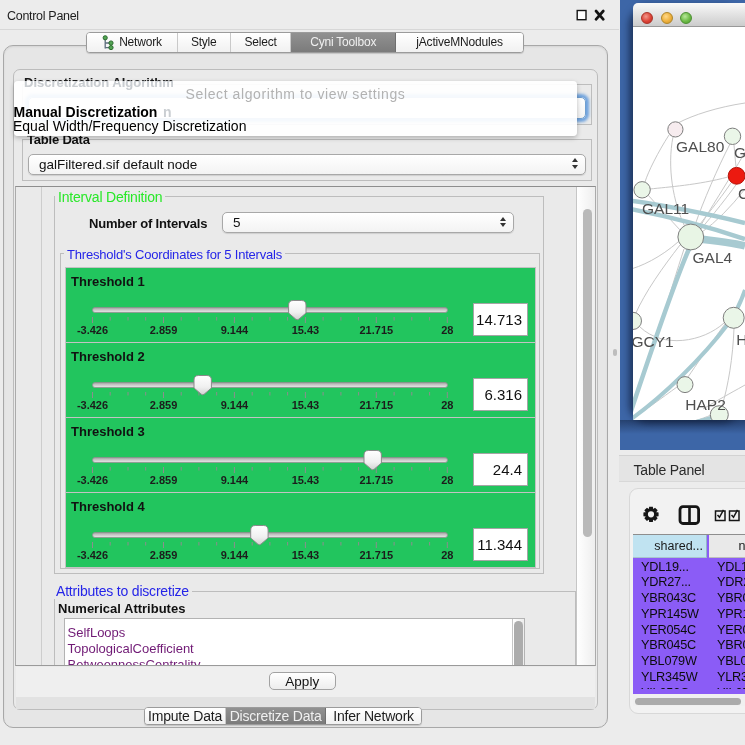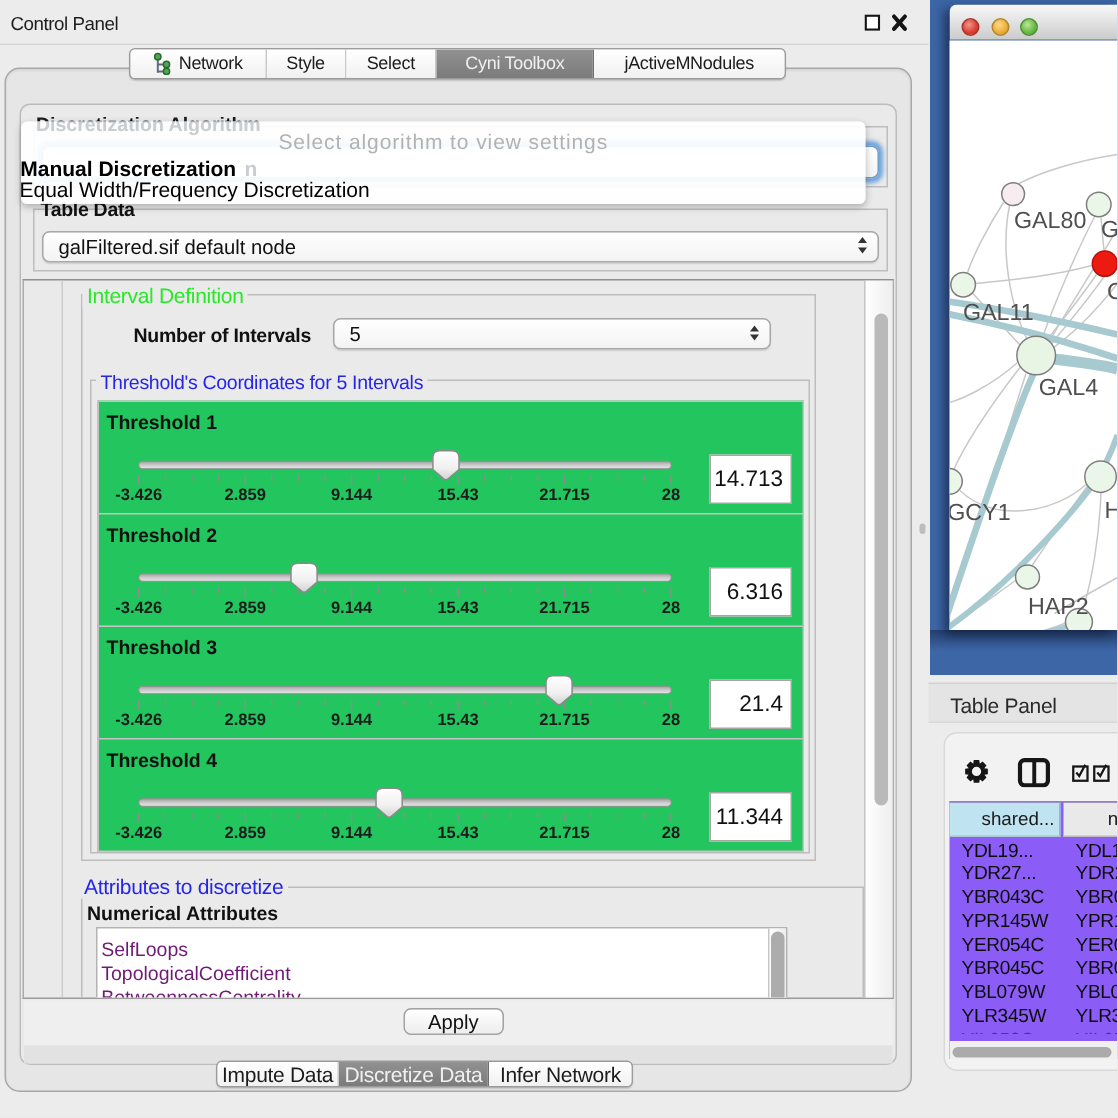--- a/index.html
+++ b/index.html
@@ -19,21 +19,21 @@
 .arrows .up { width:0;height:0;border-left:3.5px solid transparent;border-right:3.5px solid transparent;border-bottom:4.5px solid #333; margin-bottom:2.5px;}
 .arrows .dn { width:0;height:0;border-left:3.5px solid transparent;border-right:3.5px solid transparent;border-top:4.5px solid #333; }
 #scrollp { left:15px; top:185.5px; width:581px; height:480.5px; border-top:1px solid #8e8e8e; border-left:1px solid #ababab; border-right:1px solid #ababab; border-bottom:1px solid #9a9a9a; background:#eaeaea; overflow:hidden; }
 .trow { position:absolute; left:0; width:471.5px; height:76px; border:1px solid #c3c3c3; background:#22c55e; }
 .tlabel { position:absolute; left:5.5px; top:6px; font-size:13px; font-weight:bold; color:#111; }
 .tval { position:absolute; left:407.5px; top:35px; width:55px; height:33px; background:#fff; border:1px solid #a5a5a5; font-size:15px; color:#111; text-align:right; line-height:31px; padding-right:5px; }
 .vscroll { position:absolute; background:linear-gradient(90deg,#ffffff,#ededed); border-left:1px solid #c6c6c6; }
 .vthumb { position:absolute; background:#b9b9b9; border-radius:4.5px; }
 .btn { position:absolute; background:linear-gradient(#ffffff,#ededed); border:1px solid #a2a2a2; border-radius:5px; font-size:13.5px; color:#111; text-align:center; }
 #bluewin { left:620px; top:0; width:125px; height:449.5px; background:#3d66a7; }
-#macwin { position:absolute; left:633px; top:3px; width:112px; height:417px; box-shadow:-4px 3px 7px rgba(10,20,45,.6); }
+#macwin { position:absolute; left:633px; top:3px; width:112px; height:417px; box-shadow:-4px 3px 7px rgba(10,20,45,.6);border-radius:19px; }
 #mactitle { position:absolute; left:0; top:0; width:112px; height:24px; background:linear-gradient(#f9f9f9,#cccccc); border-bottom:1px solid #999; border-radius:5px 0 0 0; }
 .light { position:absolute; top:8.5px; width:12px; height:12px; border-radius:50%; }
 #canvas { position:absolute; left:0; top:24px; width:112px; height:393px; background:#fff; overflow:hidden; }
 #tpbar { left:618.5px; top:455px; width:126.5px; height:27px; background:#e4e4e4; border-top:1px solid #d2d2d2; border-bottom:1px solid #d8d8d8; }
 #tpbar div { position:absolute; left:15px; top:6px; font-size:14px; color:#2a2a2a; letter-spacing:-0.2px; }
 #tblpanel { left:629px; top:488px; width:125px; height:226px; background:#f2f2f2; border:1px solid #d8d8d8; border-radius:9px; }
 #tbl { position:absolute; left:633px; top:533.5px; width:112px; height:172.5px; background:#8b5cf6; border-top:1.5px solid #8e8e8e; overflow:hidden; }
 .hcell { position:absolute; top:0; height:23.5px; font-size:12.5px; display:flex; align-items:center; }
 .rowcol { position:absolute; font-size:12.7px; color:#0c0c0c; white-space:nowrap; letter-spacing:-0.2px; }
 </style></head>
@@ -216,21 +216,21 @@
             <line x1="357.6" y1="23" x2="357.6" y2="26.5" stroke="#8d8d8d" stroke-width="1"></line>
             <line x1="375.3" y1="23" x2="375.3" y2="29.0" stroke="#8d8d8d" stroke-width="1"></line>
             <text x="20.5" y="39.5" font-size="11" font-weight="bold" fill="#1c1c1c" text-anchor="middle" font-family="Liberation Sans, sans-serif">-3.426</text>
             <text x="91.5" y="39.5" font-size="11" font-weight="bold" fill="#1c1c1c" text-anchor="middle" font-family="Liberation Sans, sans-serif">2.859</text>
             <text x="162.4" y="39.5" font-size="11" font-weight="bold" fill="#1c1c1c" text-anchor="middle" font-family="Liberation Sans, sans-serif">9.144</text>
             <text x="233.4" y="39.5" font-size="11" font-weight="bold" fill="#1c1c1c" text-anchor="middle" font-family="Liberation Sans, sans-serif">15.43</text>
             <text x="304.3" y="39.5" font-size="11" font-weight="bold" fill="#1c1c1c" text-anchor="middle" font-family="Liberation Sans, sans-serif">21.715</text>
             <text x="375.3" y="39.5" font-size="11" font-weight="bold" fill="#1c1c1c" text-anchor="middle" font-family="Liberation Sans, sans-serif">28</text>
             <path d="M 292.0,19 L 292.0,11 Q 292.0,6.5 296.5,6.5 L 304.9,6.5 Q 309.4,6.5 309.4,11 L 309.4,19 L 302.2,25.2 Q 300.7,26.4 299.2,25.2 Z" fill="url(#thg)" stroke="#8a8a8a" stroke-width="1"></path>
           </svg>
-  <div class="tval">21.4</div>
+  <div class="tval">24.4</div>
 </div>
 <div class="trow" style="top:225.0px">
   <div class="tlabel">Threshold 4</div>
   <svg width="390" height="44" style="position:absolute;left:6.5px;top:26px">
             <defs>
               <linearGradient id="tg" x1="0" y1="0" x2="0" y2="1">
                 <stop offset="0" stop-color="#9d9d9d"></stop>
                 <stop offset="0.45" stop-color="#c7c7c7"></stop>
                 <stop offset="1" stop-color="#e8e8e8"></stop>
               </linearGradient>

